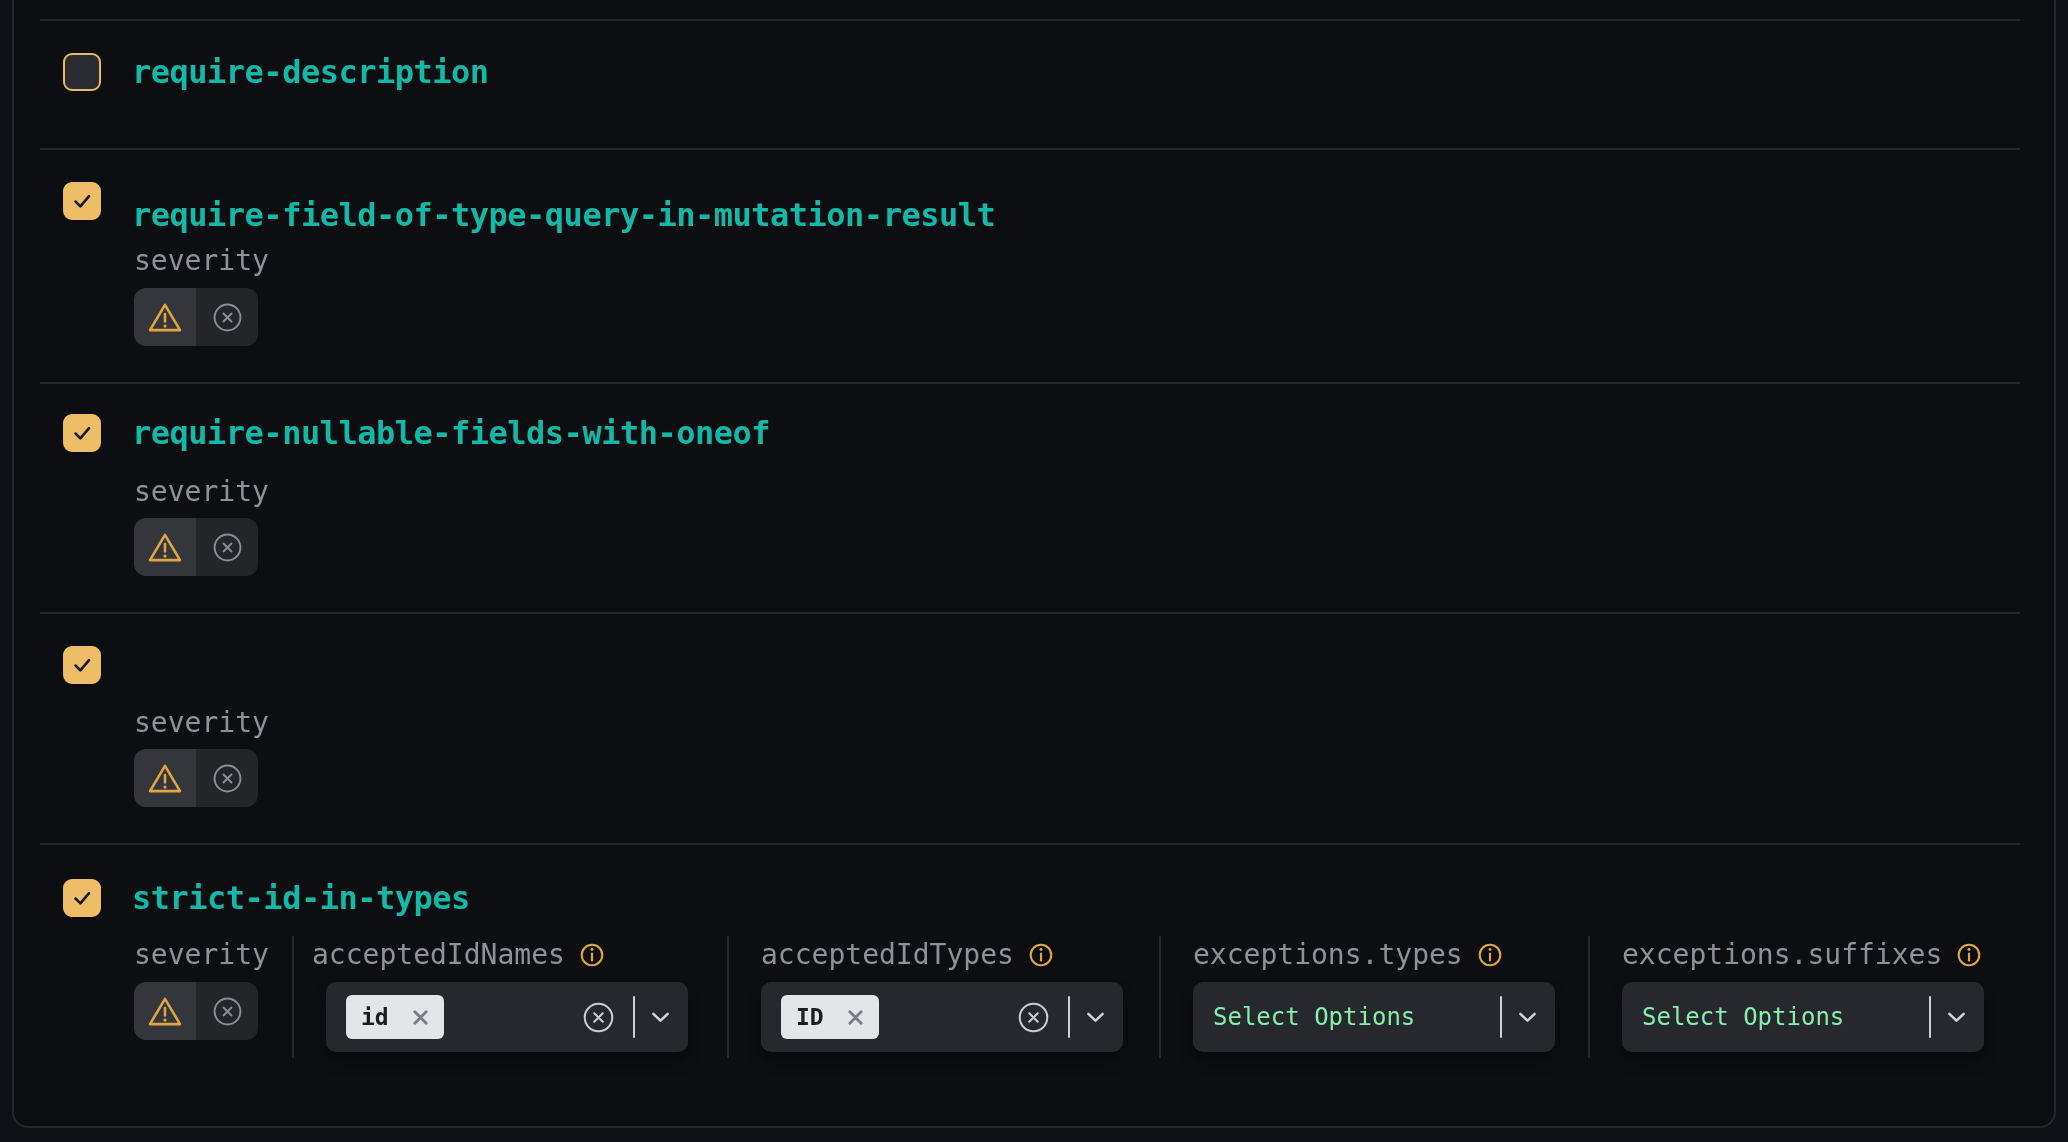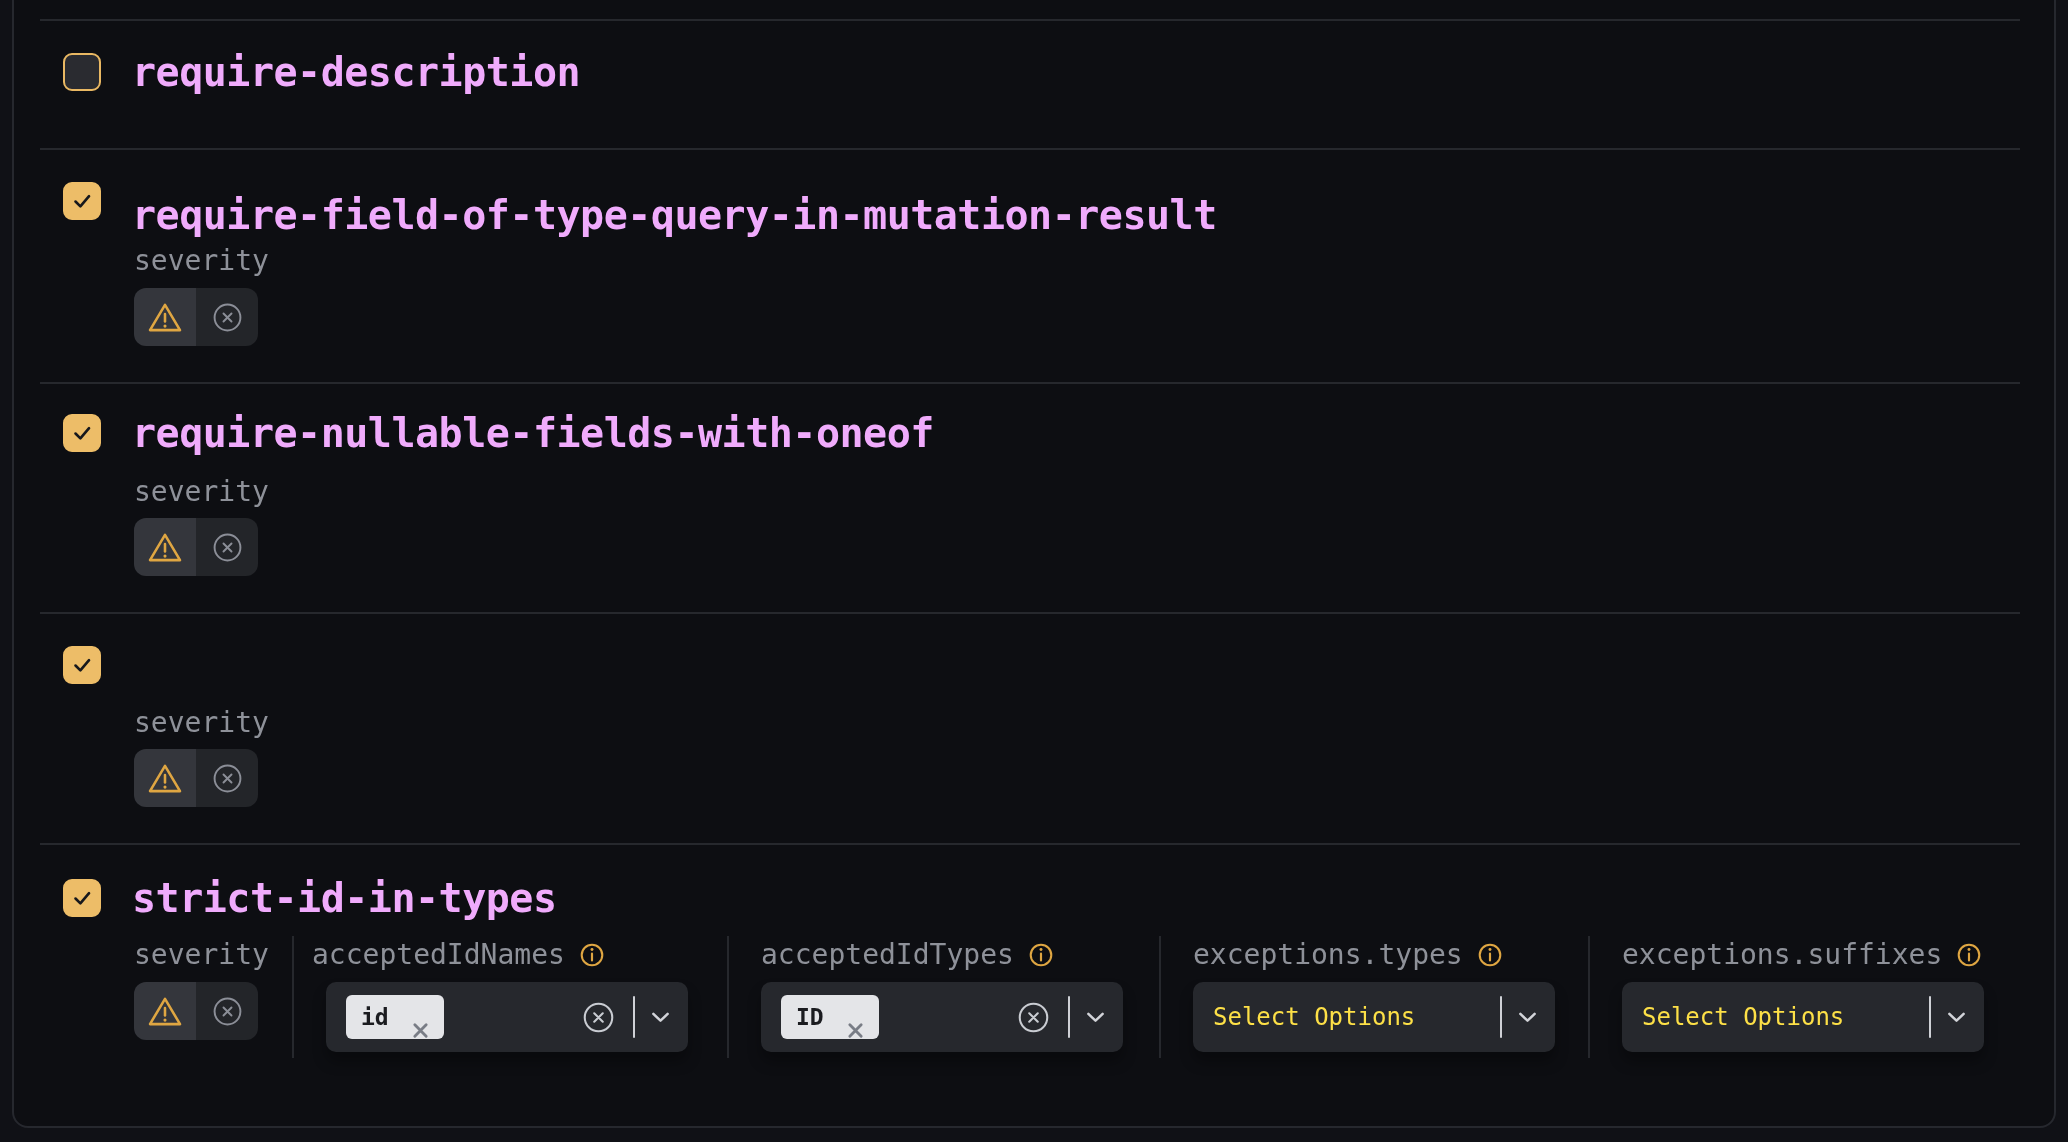--- a/index.html
+++ b/index.html
@@ -22,21 +22,21 @@
     position:absolute;width:38px;height:38px;border-radius:9px;box-sizing:border-box;
     background:#2a2b30;border:2.5px solid #e9b863;cursor:pointer;
     display:flex;align-items:center;justify-content:center;
   }
   .checkbox.checked{background:#edbd68;border-color:#edbd68;}
   .checkbox .mark{display:none;}
   .checkbox.checked .mark{display:block;}
 
   .rule-name{
     position:absolute;height:40px;line-height:40px;
-    font-size:40px;font-weight:bold;color:#f0abfc;white-space:nowrap;
+    font-size:32px;font-weight:bold;color:#14b8a6;white-space:nowrap;
     letter-spacing:-0.5px;
     text-align:center;
   }
   .field-label{
     position:absolute;height:30px;line-height:30px;
     font-size:28px;color:#8e9199;white-space:nowrap;
     display:flex;align-items:center;gap:14px;
   }
   
   .sev{
@@ -50,25 +50,25 @@
   .sev .seg.active{background:#34363c;}
 
   
   .select{
     position:absolute;height:70px;background:#26282d;border-radius:10px;
     box-sizing:border-box;display:flex;align-items:center;
     padding:0 18px 0 20px;cursor:pointer;
     box-shadow:0 10px 14px rgba(0,0,0,0.30);
   }
   .chip{
-    display:flex;align-items:flex-end;gap:23px;height:44px;padding:0 15px;
+    display:flex;align-items:center;gap:23px;height:44px;padding:0 15px;
     background:#e4e5e8;border-radius:6px;cursor:default;
   }
   .chip .chip-text{font-size:23px;font-weight:bold;color:#1b1c20;line-height:44px;}
-  .placeholder{font-size:24px;color:#fde047;white-space:nowrap;}
+  .placeholder{font-size:24px;color:#86efac;white-space:nowrap;}
   .grow{flex:1;}
   .vsep{width:2.5px;height:42px;background:#cfd1d6;border-radius:1px;margin:0 0 0 18px;}
   .clear-btn{display:flex;align-items:center;cursor:pointer;margin-left:12px;}
   .chev{display:flex;align-items:center;cursor:pointer;margin-left:16px;}
   .icon{display:inline-flex;align-items:center;justify-content:center;}
 </style>
 </head>
 <body>
 
 <div id="stage">

